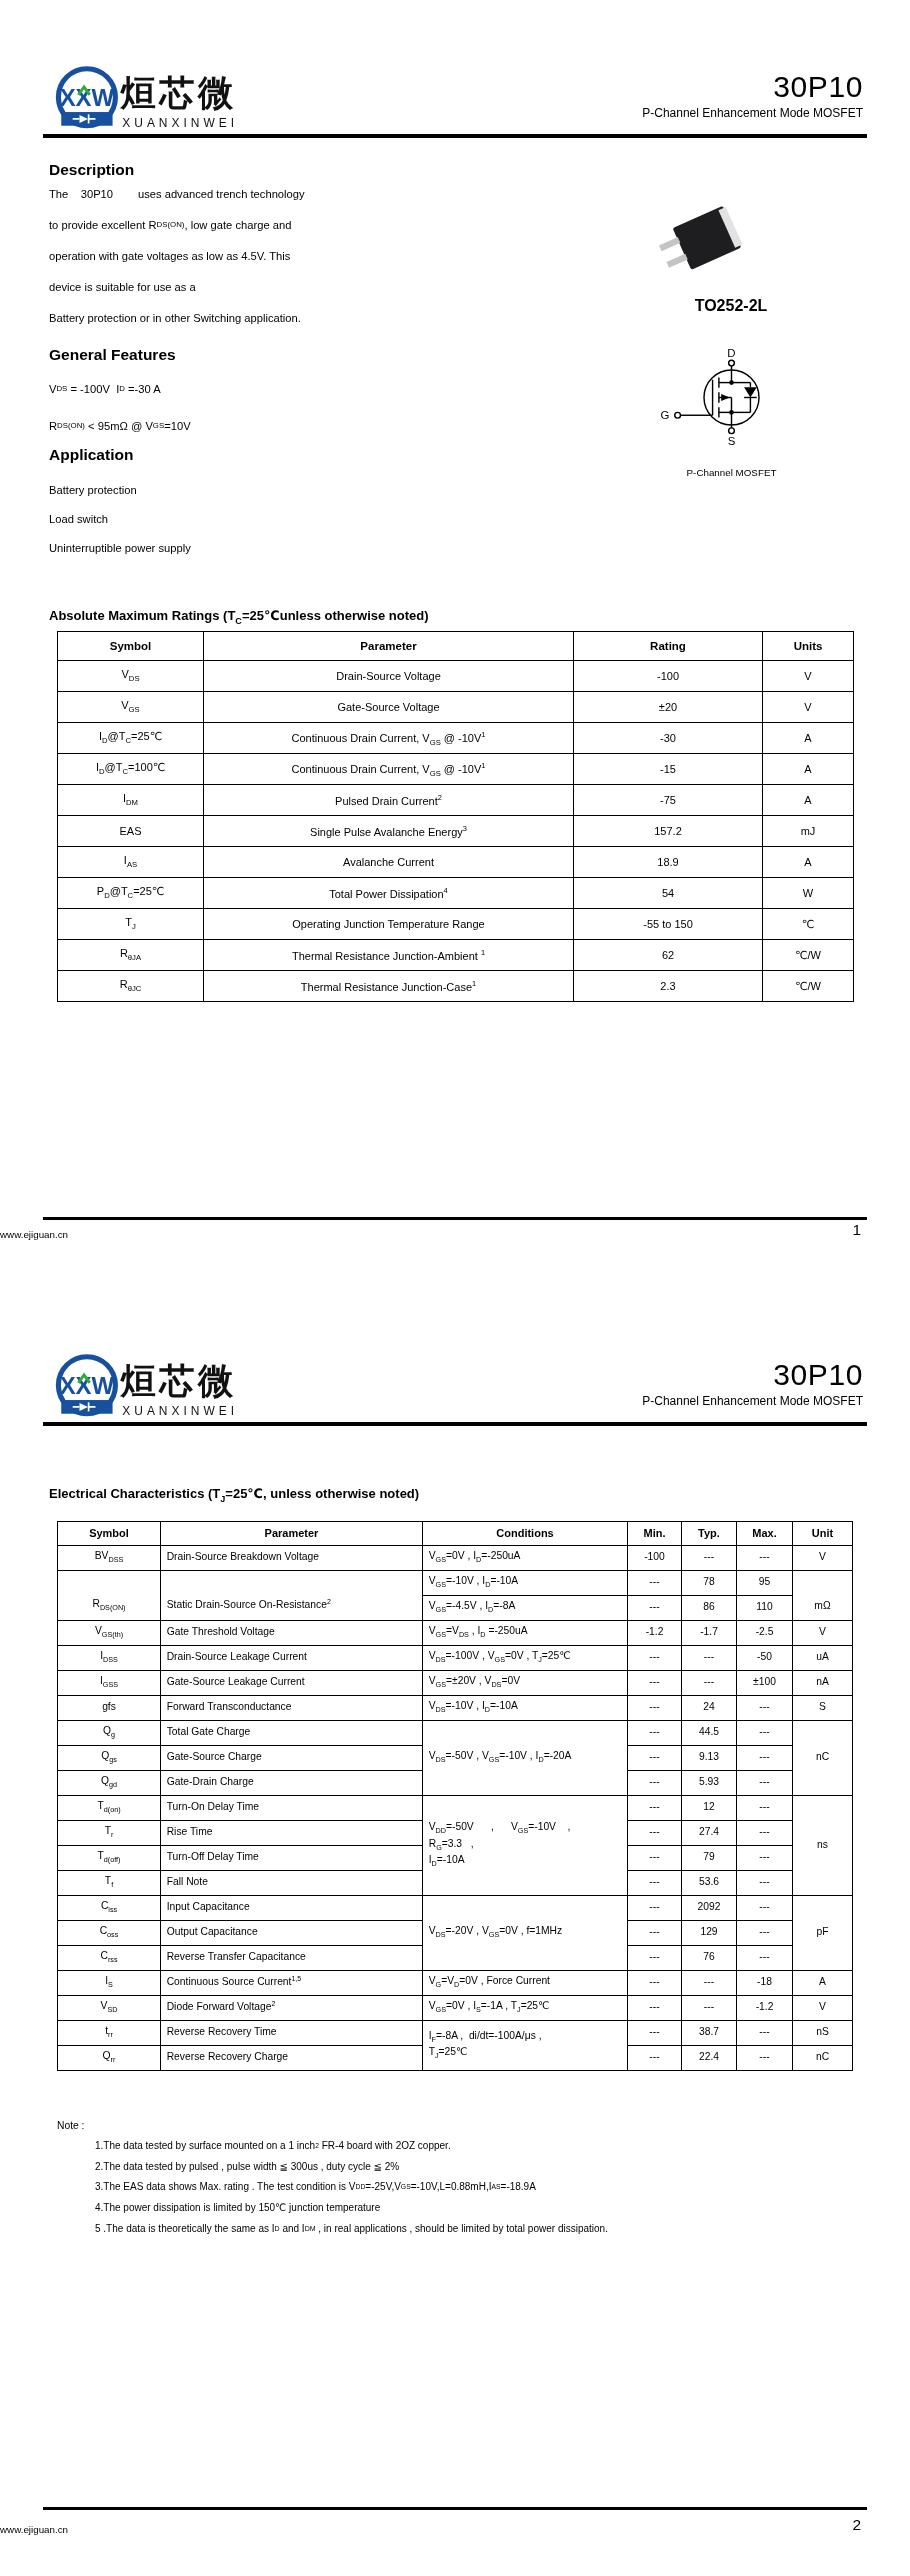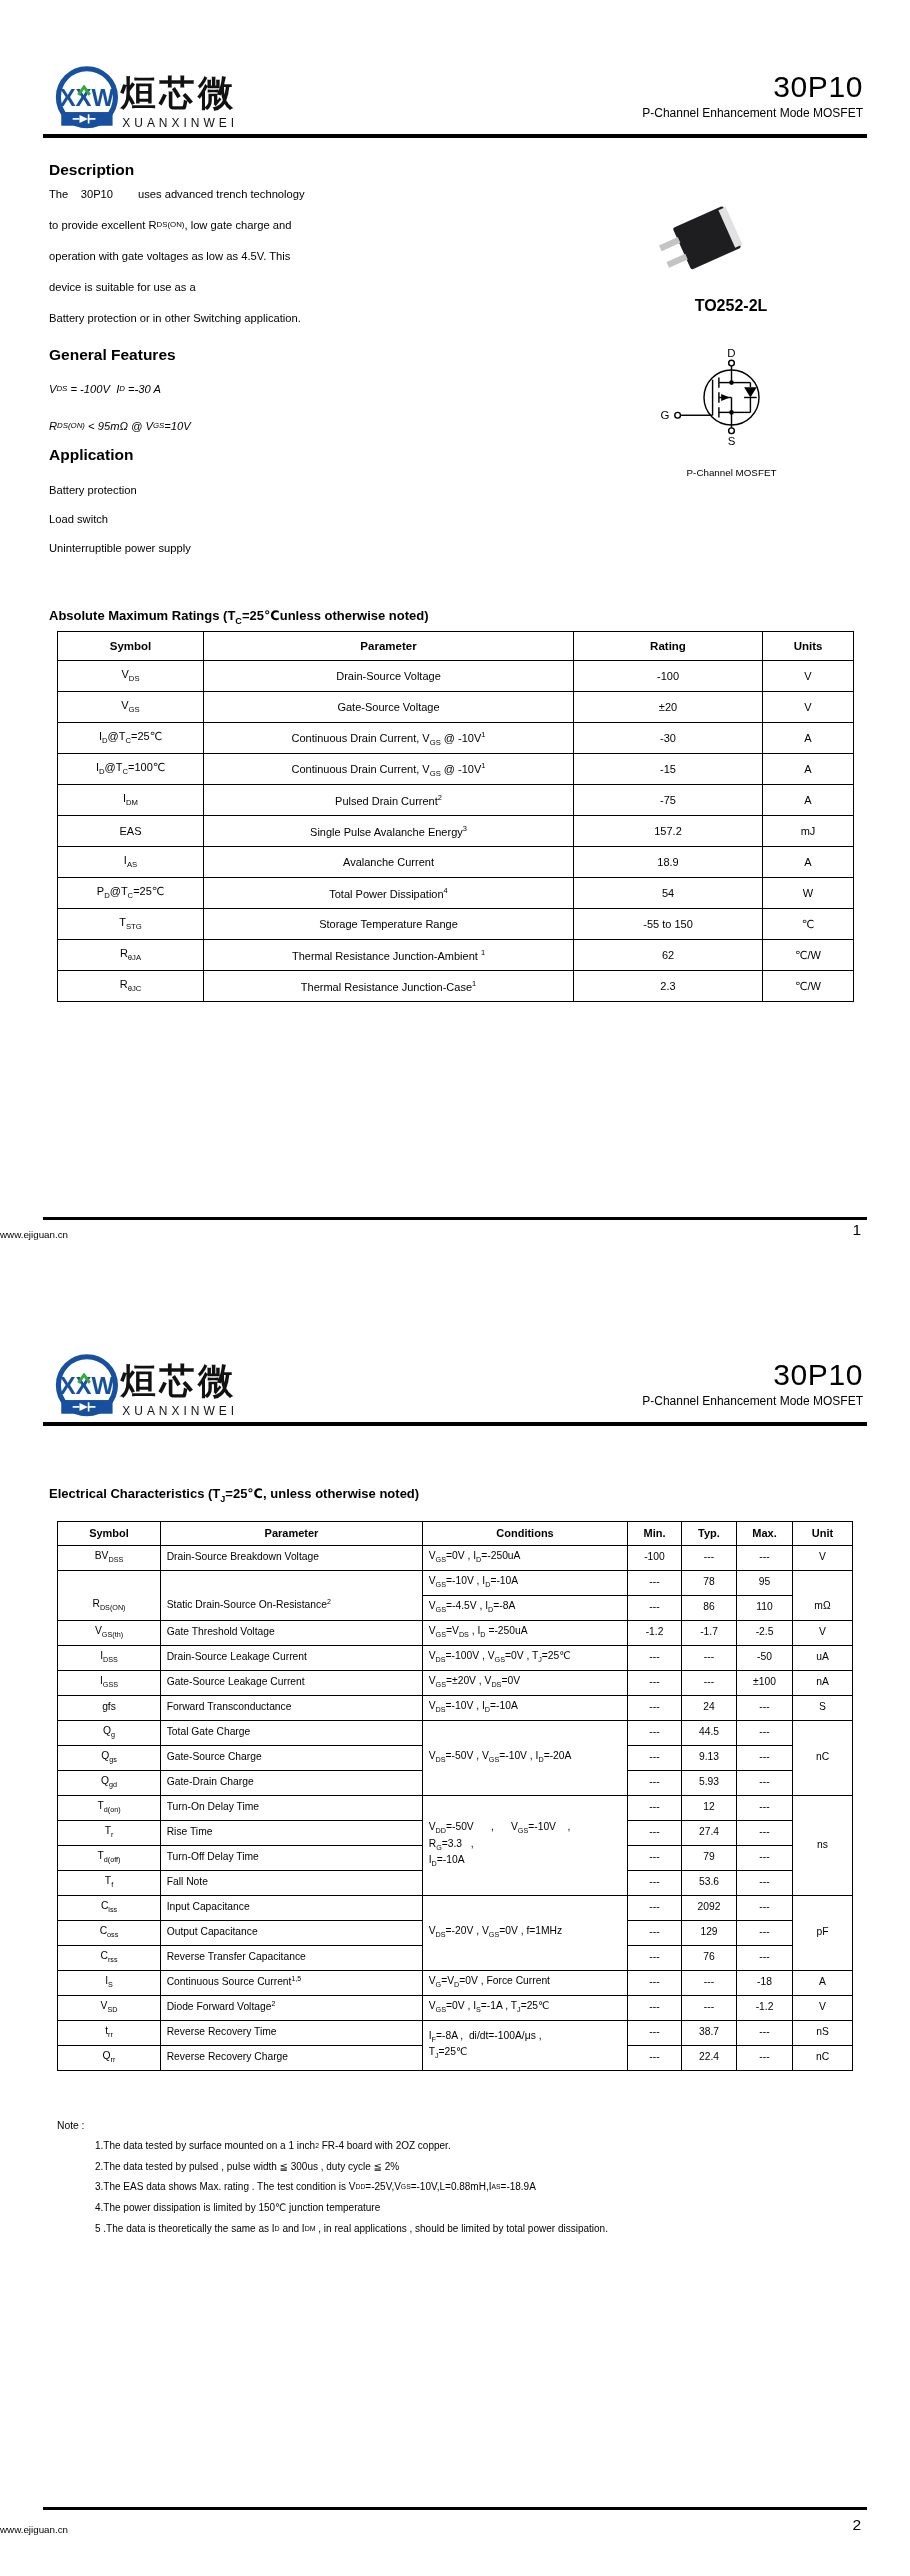--- a/index.html
+++ b/index.html
@@ -12,21 +12,21 @@
   .pn{position:absolute;right:47px;top:70px;font-size:30px;letter-spacing:0.6px;}
   .sub{position:absolute;right:47px;top:106px;font-size:12px;}
   .h-rule{position:absolute;left:43px;top:134px;width:824px;height:4px;background:#000;}
 
   .sec-h{position:absolute;left:49px;font-weight:bold;font-size:15.5px;}
   .t-title{position:absolute;left:49px;font-weight:bold;font-size:13px;}
 
   .txtblock{position:absolute;left:49px;font-size:11.2px;}
   .txtblock .line{display:flex;align-items:center;white-space:pre-wrap;}
   #desc-lines{top:178px;} #desc-lines .line{height:31px;}
-  #gf-lines{top:370px;}   #gf-lines .line{height:37px;font-style:italic;}
+  #gf-lines{top:370px;}   #gf-lines .line{height:37px;}
   #app-lines{top:475px;}  #app-lines .line{height:29px;}
 
   .pkg-label{position:absolute;left:671px;top:297px;width:120px;text-align:center;
              font-weight:bold;font-size:16px;}
   .pkg-caption{position:absolute;left:660px;top:467px;width:143px;text-align:center;font-size:9.8px;}
 
   table{border-collapse:collapse;position:absolute;table-layout:fixed;border:1.7px solid #000;}
   th,td{border:1.1px solid #000;text-align:center;vertical-align:middle;padding:1.1px 3.4px;overflow:hidden;}
   sub{font-size:70%;} sup{font-size:68%;}
   #t1{left:57px;top:631px;width:796px;}
@@ -206,22 +206,22 @@
             <td>18.9</td>
             <td>A</td>
           </tr>
           <tr>
             <td>P<sub>D</sub>@T<sub>C</sub>=25℃</td>
             <td>Total Power Dissipation<sup>4</sup></td>
             <td>54</td>
             <td>W</td>
           </tr>
           <tr>
-            <td>T<sub>STG</sub></td>
-            <td>Storage Temperature Range</td>
+            <td>T<sub>J</sub></td>
+            <td>Operating Junction Temperature Range</td>
             <td>-55 to 150</td>
             <td>℃</td>
           </tr>
           <tr>
             <td>R<sub>θJA</sub></td>
             <td>Thermal Resistance Junction-Ambient <sup>1</sup></td>
             <td>62</td>
             <td>℃/W</td>
           </tr>
           <tr>

